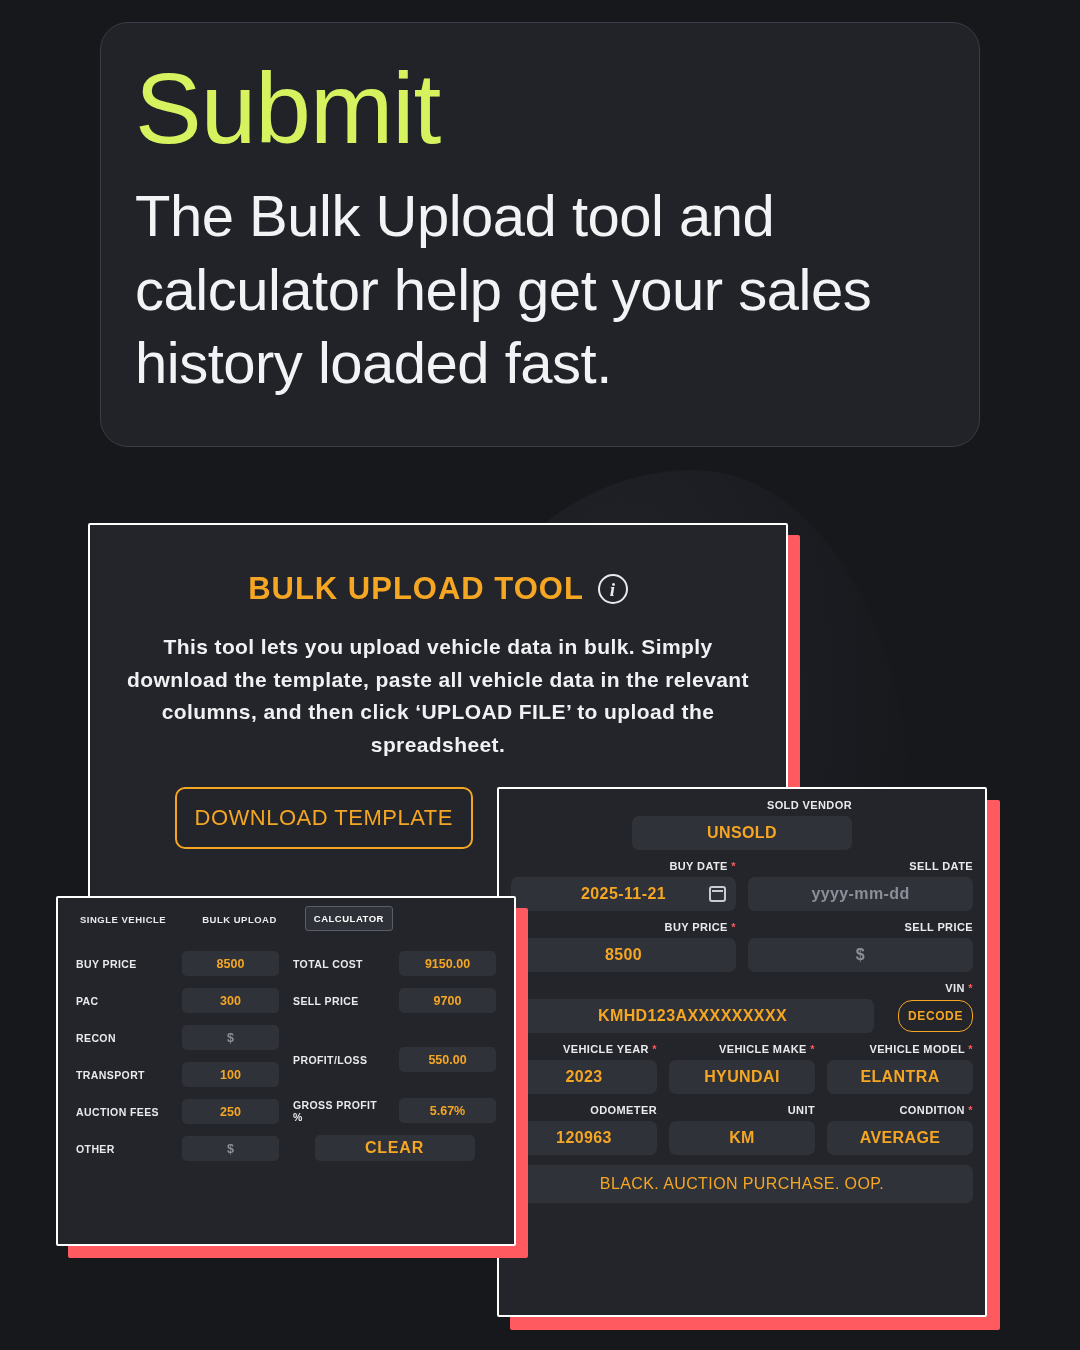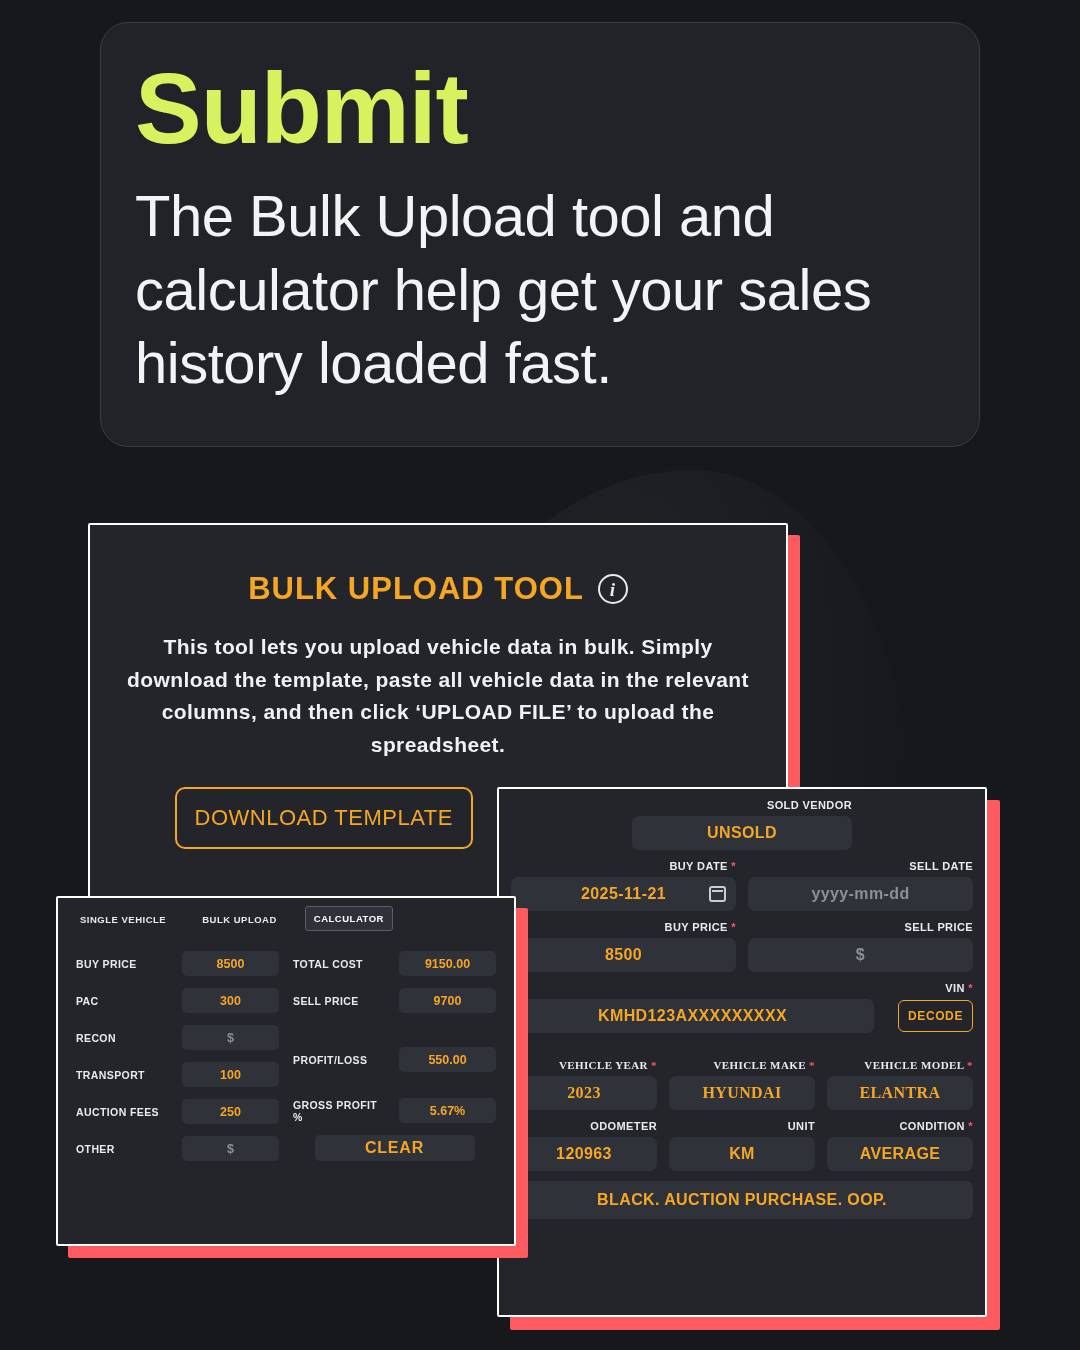--- a/index.html
+++ b/index.html
@@ -26,21 +26,21 @@
     position: absolute;
     left: 100px; top: 22px;
     width: 880px; height: 425px;
     background: #212329;
     border: 1px solid #3a3d45;
     border-radius: 28px;
     padding: 30px 34px 0 34px;
   }
   .hero-title {
     font-size: 100px;
-    font-weight: bold;
+    font-weight: normal;
     color: #d6f25e;
     letter-spacing: -1px;
     line-height: 1.1;
   }
   .hero-sub {
     margin-top: 16px;
     font-size: 58px;
     color: #f2f3f5;
     line-height: 1.27;
     font-weight: 400;
@@ -169,21 +169,21 @@
     content: "";
     position: absolute;
     left: 1px; right: 1px; top: 2px;
     height: 2px; background: #c9ccd2;
   }
 
   .vin-row { display: flex; gap: 24px; align-items: center; }
   .vin-field { flex: 1; }
   .decode-btn {
     border: 1px solid #f5a623;
-    border-radius: 6px;
+    border-radius: 14px;
     color: #f5a623;
     font-size: 12px;
     font-weight: bold;
     letter-spacing: .6px;
     padding: 8px 9px;
     background: transparent;
     white-space: nowrap;
   }
   .notes-label {
     font-size: 12.5px;
@@ -192,21 +192,21 @@
     color: #e9eaec;
     letter-spacing: .3px;
     margin-top: 6px;
     margin-bottom: 6px;
   }
   .notes-field {
     background: #30323a;
     border-radius: 7px;
     height: 38px;
     display: flex; align-items: center; justify-content: center;
-    color: #f5a623; font-weight: bold; font-size: 16px;
+    color: #f5a623; font-weight: normal; font-size: 16px;
     letter-spacing: .4px;
   }
 
   
   .calc-shadow {
     position: absolute;
     left: 68px; top: 908px;
     width: 460px; height: 350px;
     background: #ff5a5f;
     border-radius: 2px;
@@ -347,21 +347,21 @@
       <div class="f-label">
         <span>VIN</span>
         <span class="req">*</span>
       </div>
       <div class="vin-row">
         <div class="f-field vin-field">KMHD123AXXXXXXXXX</div>
         <div class="decode-btn">DECODE</div>
       </div>
     </div>
 
-    <div class="row" style="margin-top:26px;font-family:Liberation Serif, serif;">
+    <div class="row" style="margin-top:10px;">
       <div class="col">
         <div class="f-label">
           <span>VEHICLE YEAR</span>
           <span class="req">*</span>
         </div>
         <div class="f-field">2023</div>
       </div>
       <div class="col">
         <div class="f-label">
           <span>VEHICLE MAKE</span>

